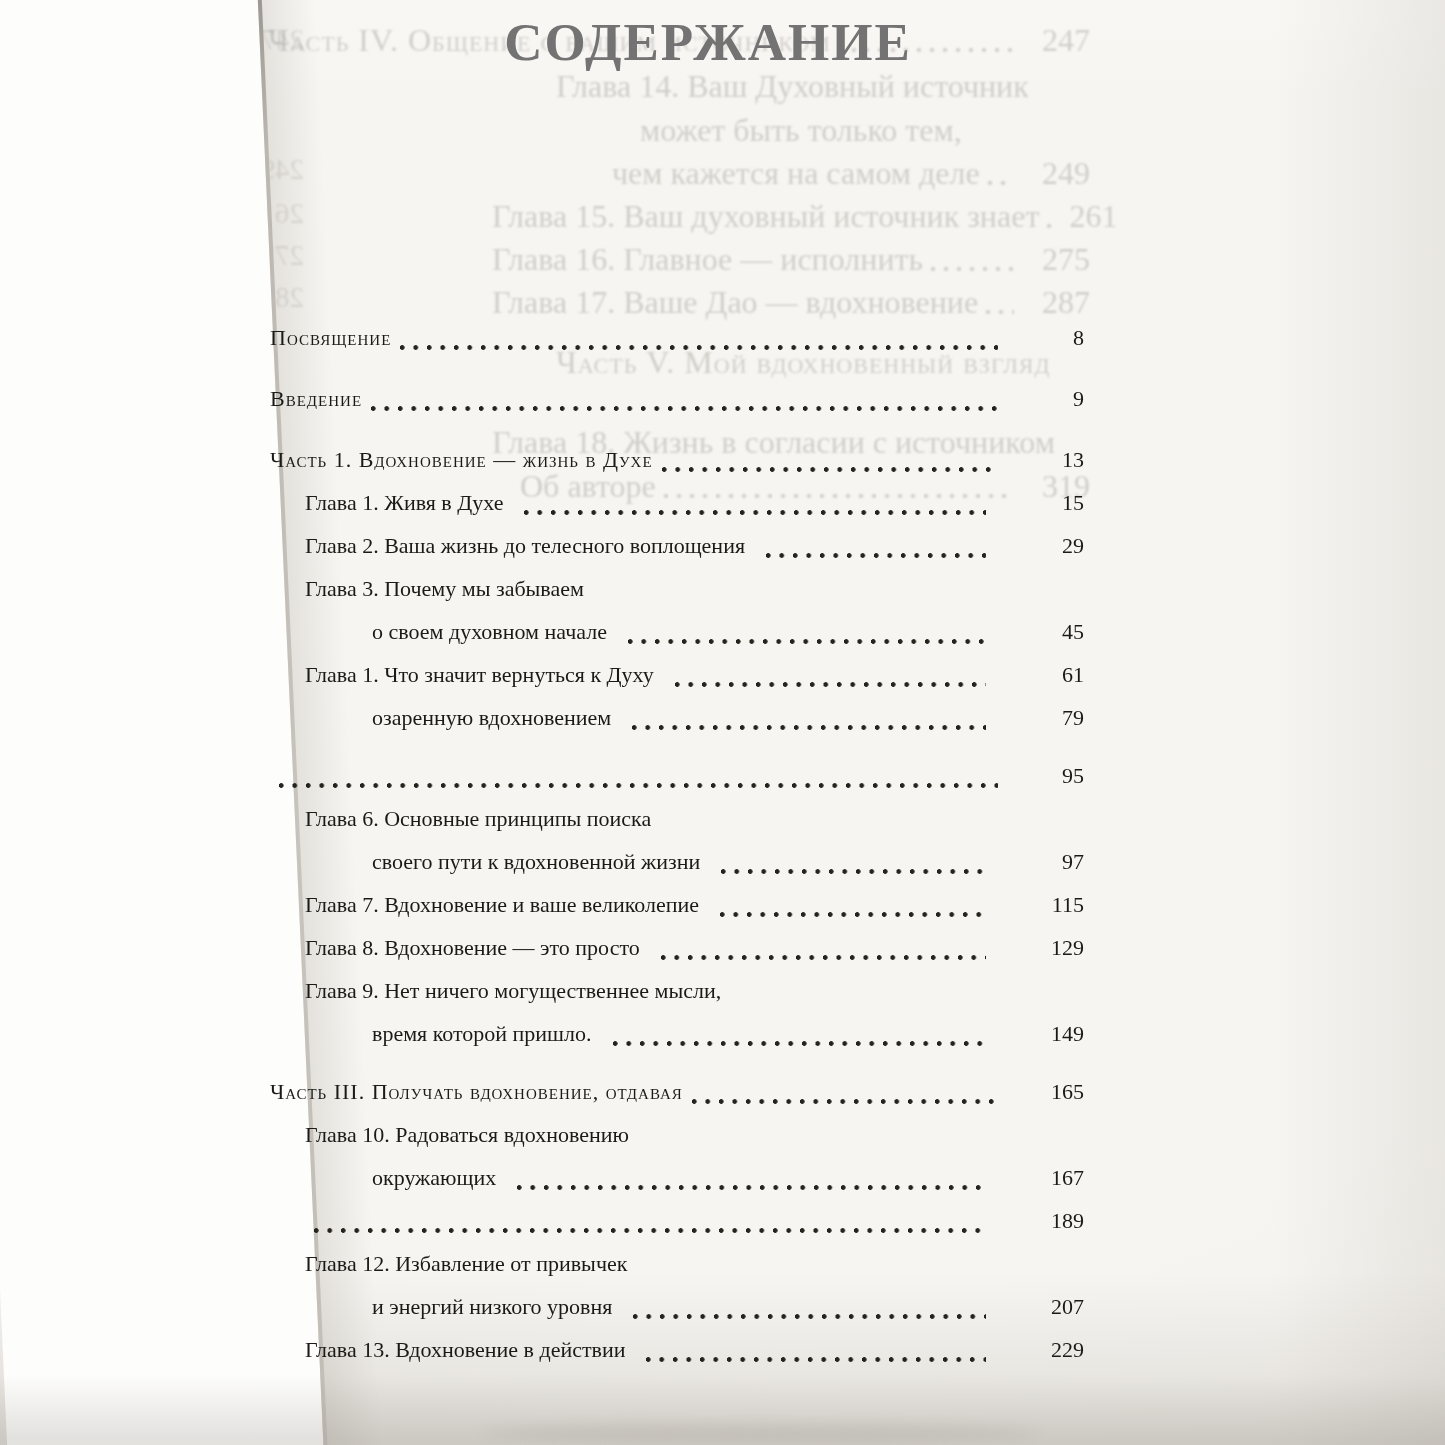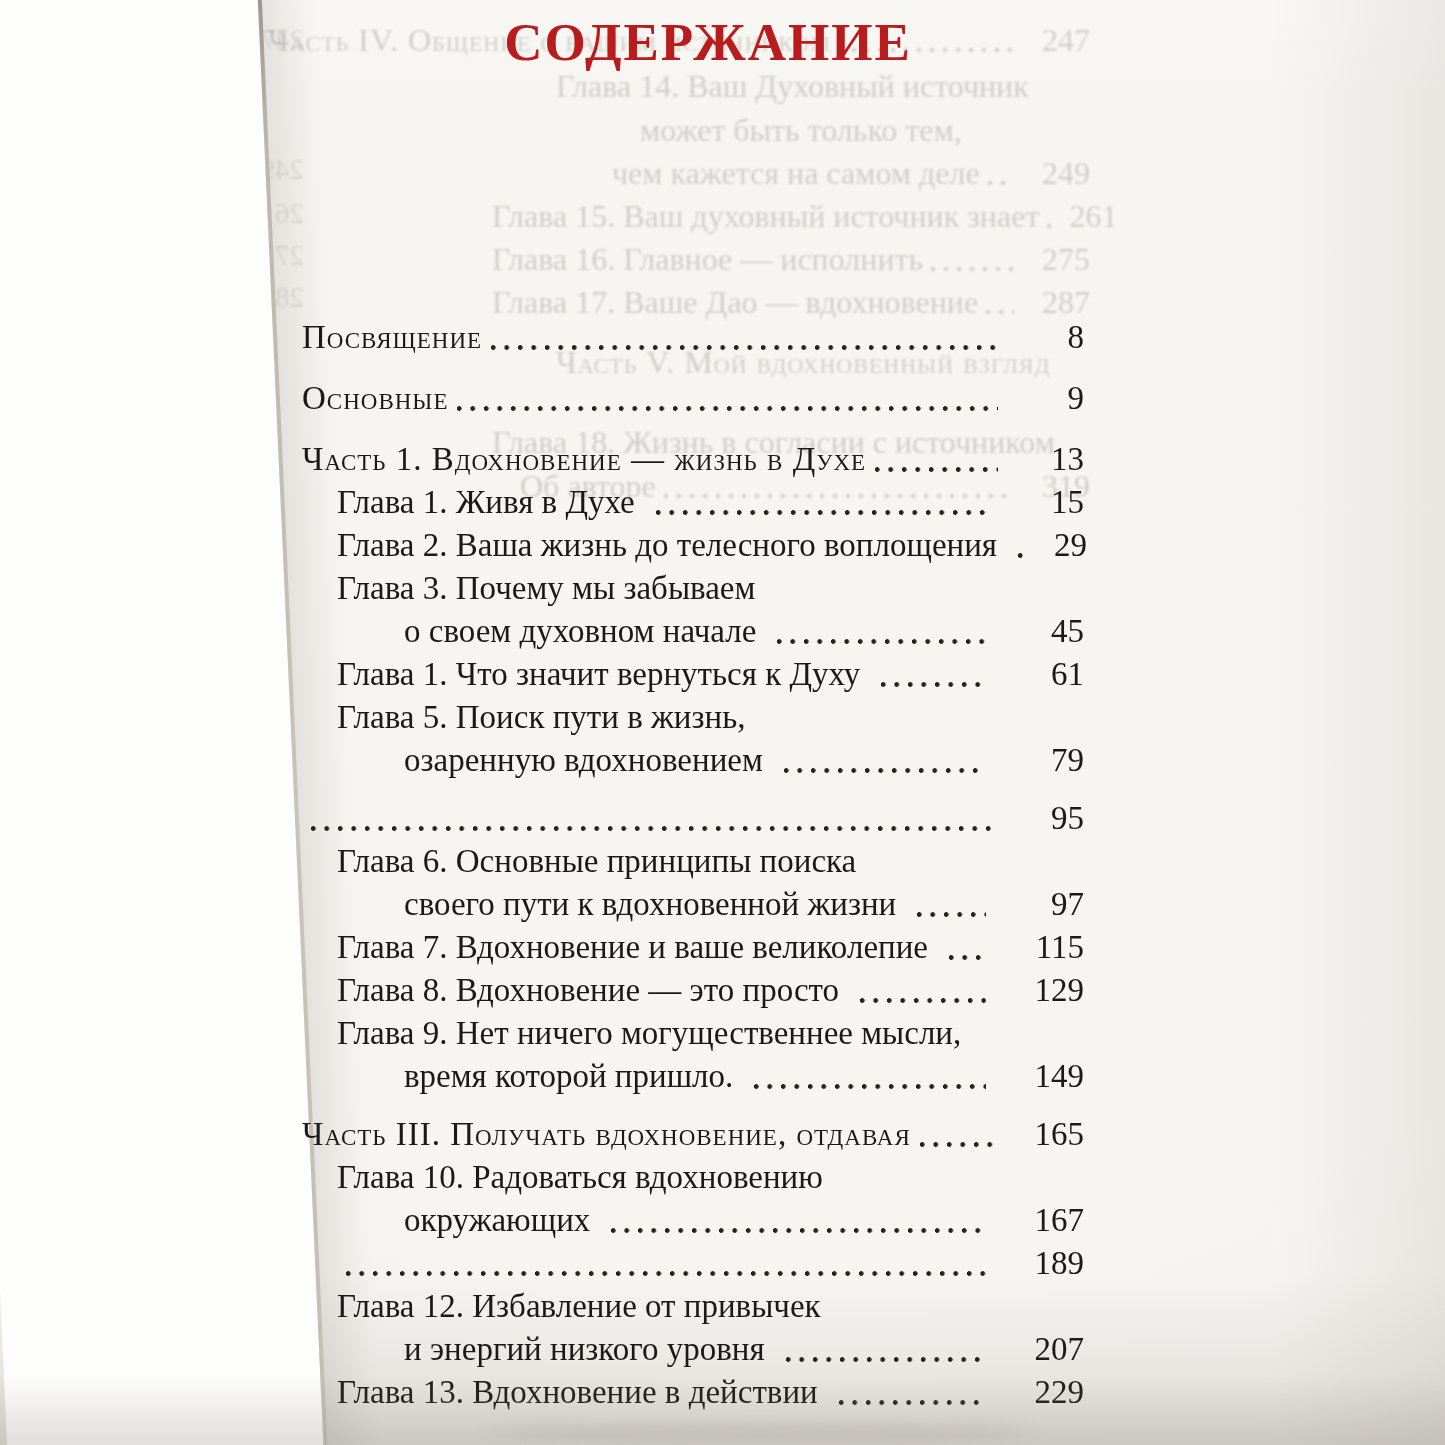--- a/index.html
+++ b/index.html
@@ -40,27 +40,27 @@
   }
   .bottom-smudge{
     position:absolute;left:480px;bottom:4px;width:560px;height:16px;
     background:#aaa69e;opacity:.32;filter:blur(7px);border-radius:50%;
   }
 
   
   .title{
     position:absolute;top:12px;left:270px;width:820px;margin:0;
     font-size:53px;font-weight:700;letter-spacing:2px;text-align:center;
-    transform:translateX(28px);color:#b91c1c;
+    transform:translateX(28px);color:#737373;
   }
   .toc{position:absolute;top:316px;left:270px;width:814px;}
   .entry{margin:0;}
   .entry:nth-child(2),.entry:nth-child(3){margin-top:18px;}
   .entry:nth-child(9),.entry:nth-child(14){margin-top:15px;}
-  .line{display:flex;align-items:baseline;height:43px;line-height:43px;font-size:33px;white-space:nowrap;margin-left:32px;}
+  .line{display:flex;align-items:baseline;height:43px;line-height:43px;font-size:22px;white-space:nowrap;}
   .level-part .line{font-variant:small-caps;letter-spacing:1px;}
   .level-chapter .line{padding-left:35px;gap:12px;}
   .line.cont{padding-left:102px;justify-content:space-between;}
   .text{white-space:nowrap;}
   .leader{
     flex:1 1 auto;min-width:10px;align-self:flex-end;height:9px;
     margin:0 14px 7px 9px;
     background-image:radial-gradient(circle at 2.2px 4.5px,#26231d 2px,rgba(0,0,0,0) 2.7px);
     background-size:13.5px 9px;background-repeat:repeat-x;
   }
@@ -158,21 +158,21 @@
   <div class="toc">
       <div class="entry level-part">
         <div class="line">
           <span class="text">Посвящение</span>
           <span class="leader"></span>
           <span class="pagenum">8</span>
         </div>
       </div>
       <div class="entry level-part">
         <div class="line">
-          <span class="text">Основные</span>
+          <span class="text">Введение</span>
           <span class="leader"></span>
           <span class="pagenum">9</span>
         </div>
       </div>
       <div class="entry level-part">
         <div class="line">
           <span class="text">Часть 1. Вдохновение — жизнь в Духе</span>
           <span class="leader"></span>
           <span class="pagenum">13</span>
         </div>
@@ -202,23 +202,20 @@
         </div>
       </div>
       <div class="entry level-chapter">
         <div class="line">
           <span class="text">Глава 1. Что значит вернуться к Духу</span>
           <span class="leader"></span>
           <span class="pagenum">61</span>
         </div>
       </div>
       <div class="entry level-chapter">
-        <div class="line">
-          <span class="text">Глава 5. Поиск пути в жизнь,</span>
-        </div>
         <div class="line cont">
           <span class="text">озаренную вдохновением</span>
           <span class="leader"></span>
           <span class="pagenum">79</span>
         </div>
       </div>
       <div class="entry level-part">
         <div class="line">
           <span class="leader"></span>
           <span class="pagenum">95</span>

